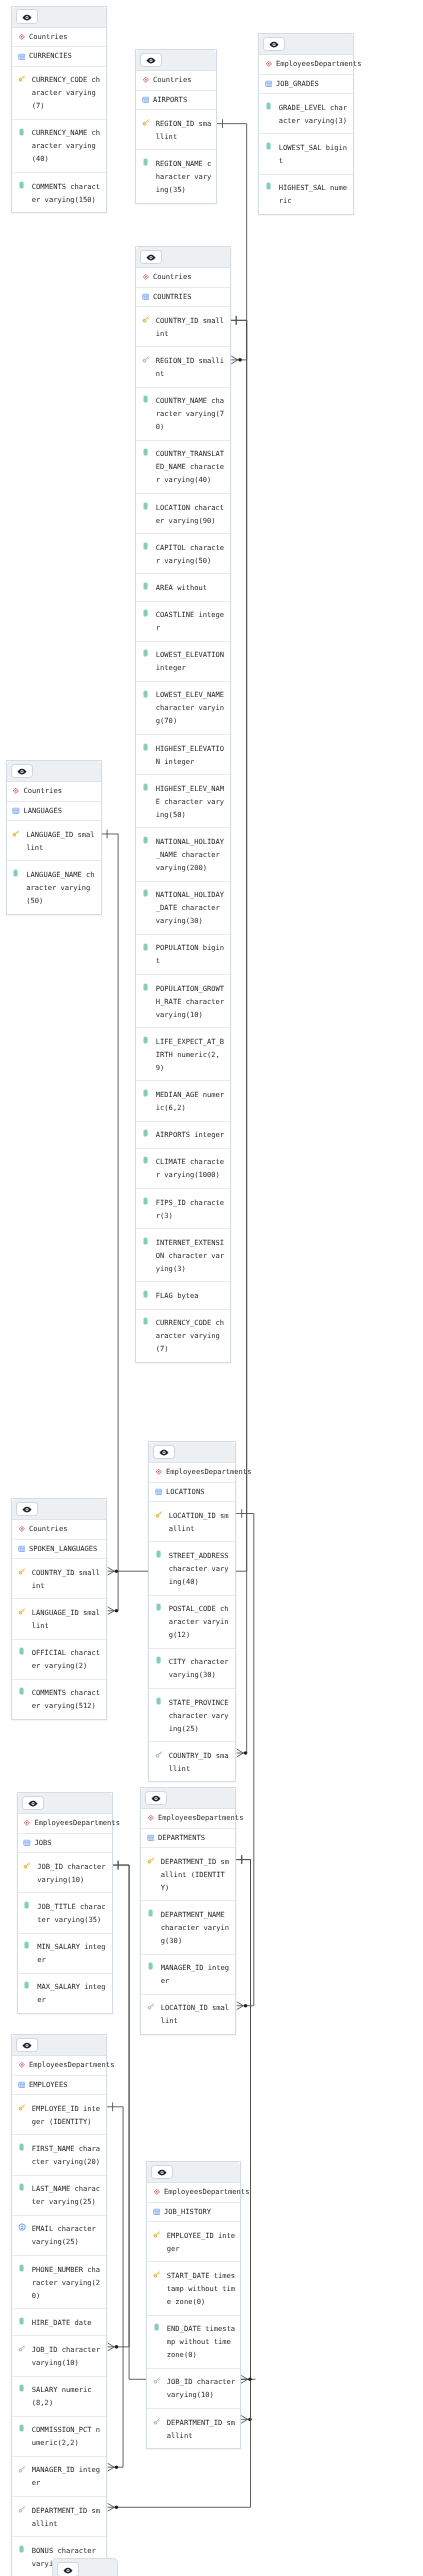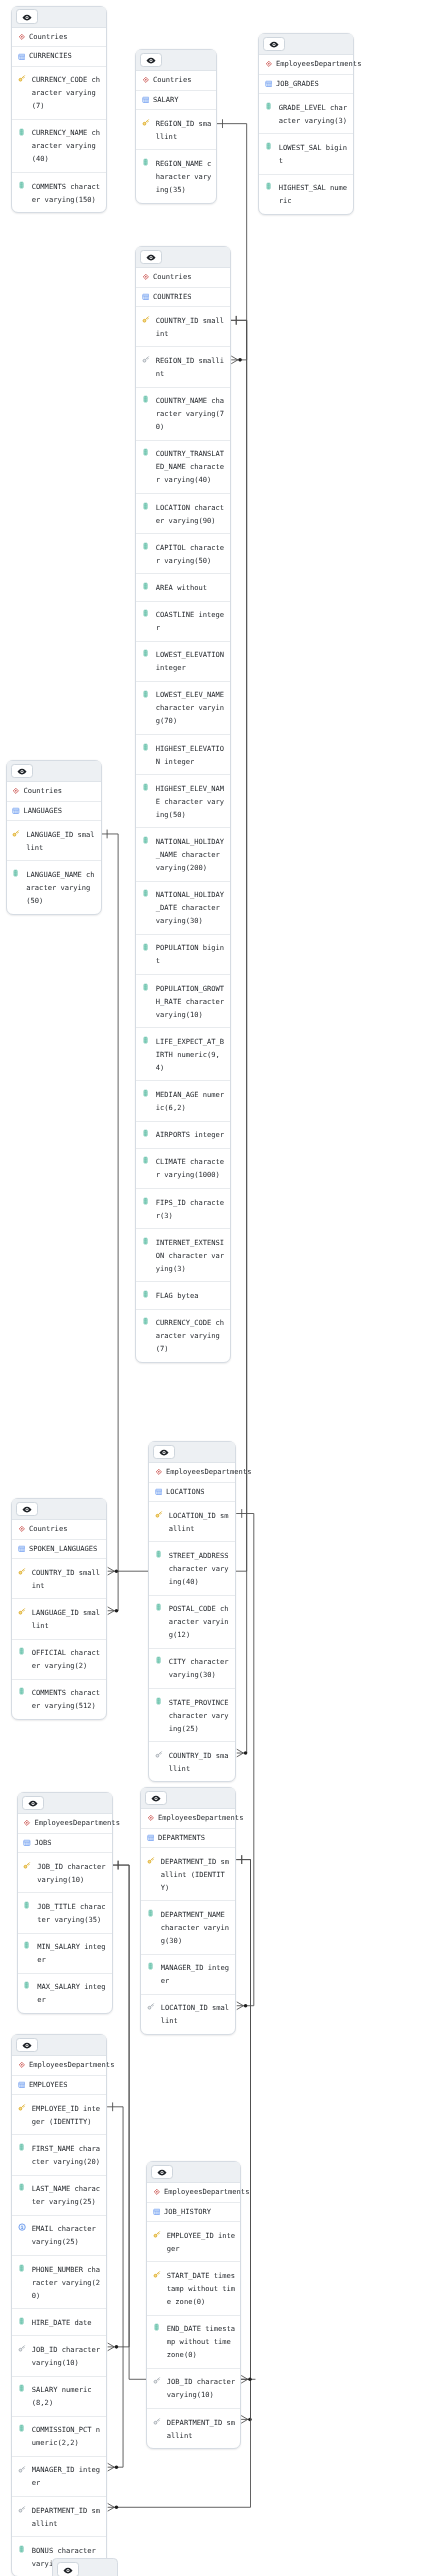--- a/index.html
+++ b/index.html
@@ -1,18 +1,18 @@
 <!DOCTYPE html>
 <html style="font-size:8.8px"><head>
 <meta charset="utf-8">
 <style>
   html,body{margin:0;padding:0;background:#ffffff;}
   #canvas{position:relative;overflow:hidden;background:#ffffff;font-family:"DejaVu Sans Mono","Liberation Mono",monospace;color:#1f2328;}
   #rel-lines{position:absolute;left:0;top:0;z-index:0;}
-  .table-card{position:absolute;z-index:1;background:#ffffff;border:0.5px solid #d6dce3;border-radius:7px;box-shadow:0 0.5px 1.6px rgba(31,35,40,.09);box-sizing:border-box;}
+  .table-card{position:absolute;z-index:1;background:#ffffff;border:0.5px solid #d6dce3;border-radius:0;box-shadow:0 0.5px 1.6px rgba(31,35,40,.09);box-sizing:border-box;}
   .card-header{background:#edf0f3;border-bottom:0.5px solid #dfe4e9;border-radius:3.8px 3.8px 0 0;padding:3.3px 4.4px;height:21px;box-sizing:border-box;display:flex;align-items:center;}
   .eye-btn{width:22px;height:14.3px;background:#fff;border:0.5px solid #cfd6dd;border-radius:3.3px;display:flex;align-items:center;justify-content:center;cursor:pointer;padding:0;}
   .meta-row{display:flex;align-items:center;gap:3.8px;padding:3.3px 5.5px;border-bottom:0.5px solid #e8ebee;white-space:nowrap;font-size:7.1px;line-height:12px;}
   .meta-row .txt{overflow:visible;}
   .col-row{display:flex;gap:3.3px;padding:6.6px 3.3px 6.6px 5.5px;font-size:7.1px;}
   .col-row + .col-row{border-top:0.5px solid #e8ebee;}
   .col-row .ic{flex:0 0 11px;width:11px;margin-top:1.1px;}
   .col-row .txt{flex:1;word-break:break-all;line-height:13px;}
   .ic svg{display:block;}
   .cropped-header{position:absolute;z-index:1;background:#edf0f3;border:0.5px solid #d6dce3;border-radius:4.4px 4.4px 0 0;box-sizing:border-box;height:33px;padding:3.3px 4.4px;}
@@ -188,21 +188,21 @@
       </div>
       <div class="meta-row">
         <span class="ic">
           <svg width="7.7" height="7.7" viewBox="0 0 16 16">
             <rect x="1.5" y="2.5" width="13" height="11" rx="1.5" fill="#dbe9fb" stroke="#5b8def" stroke-width="1.2"></rect>
             <line x1="1.5" y1="6.2" x2="14.5" y2="6.2" stroke="#5b8def" stroke-width="1.1"></line>
             <line x1="6" y1="6.2" x2="6" y2="13.5" stroke="#5b8def" stroke-width="1.1"></line>
             <line x1="10.5" y1="6.2" x2="10.5" y2="13.5" stroke="#5b8def" stroke-width="1.1"></line>
           </svg>
         </span>
-        <span class="txt">SALARY</span>
+        <span class="txt">AIRPORTS</span>
       </div>
       <div class="col-row">
         <span class="ic">
           <svg width="8.2" height="8.2" viewBox="0 0 16 16">
             <g stroke="#d9a514" fill="#f5d98b" stroke-width="1.5">
               <circle cx="4.8" cy="11.2" r="2.7"></circle>
               <path fill="none" d="M6.8 9.2 L13.2 2.8 M10.6 5.4 l2.1 2.1 M8.9 7.1 l1.5 1.5"></path>
             </g>
           </svg>
         </span>
@@ -492,21 +492,21 @@
       </div>
       <div class="col-row">
         <span class="ic">
           <svg width="7.1" height="8.2" viewBox="0 0 16 16">
             <rect x="4.5" y="1.5" width="7" height="13" rx="1.3" fill="#d9f2ea" stroke="#2aa889" stroke-width="1.3"></rect>
             <line x1="4.5" y1="5.8" x2="11.5" y2="5.8" stroke="#2aa889" stroke-width="1.1"></line>
             <line x1="4.5" y1="10.2" x2="11.5" y2="10.2" stroke="#2aa889" stroke-width="1.1"></line>
             <line x1="8" y1="1.5" x2="8" y2="14.5" stroke="#2aa889" stroke-width="0.9"></line>
           </svg>
         </span>
-        <span class="txt">LIFE_EXPECT_AT_BIRTH numeric(9,4)</span>
+        <span class="txt">LIFE_EXPECT_AT_BIRTH numeric(2,9)</span>
       </div>
       <div class="col-row">
         <span class="ic">
           <svg width="7.1" height="8.2" viewBox="0 0 16 16">
             <rect x="4.5" y="1.5" width="7" height="13" rx="1.3" fill="#d9f2ea" stroke="#2aa889" stroke-width="1.3"></rect>
             <line x1="4.5" y1="5.8" x2="11.5" y2="5.8" stroke="#2aa889" stroke-width="1.1"></line>
             <line x1="4.5" y1="10.2" x2="11.5" y2="10.2" stroke="#2aa889" stroke-width="1.1"></line>
             <line x1="8" y1="1.5" x2="8" y2="14.5" stroke="#2aa889" stroke-width="0.9"></line>
           </svg>
         </span>

